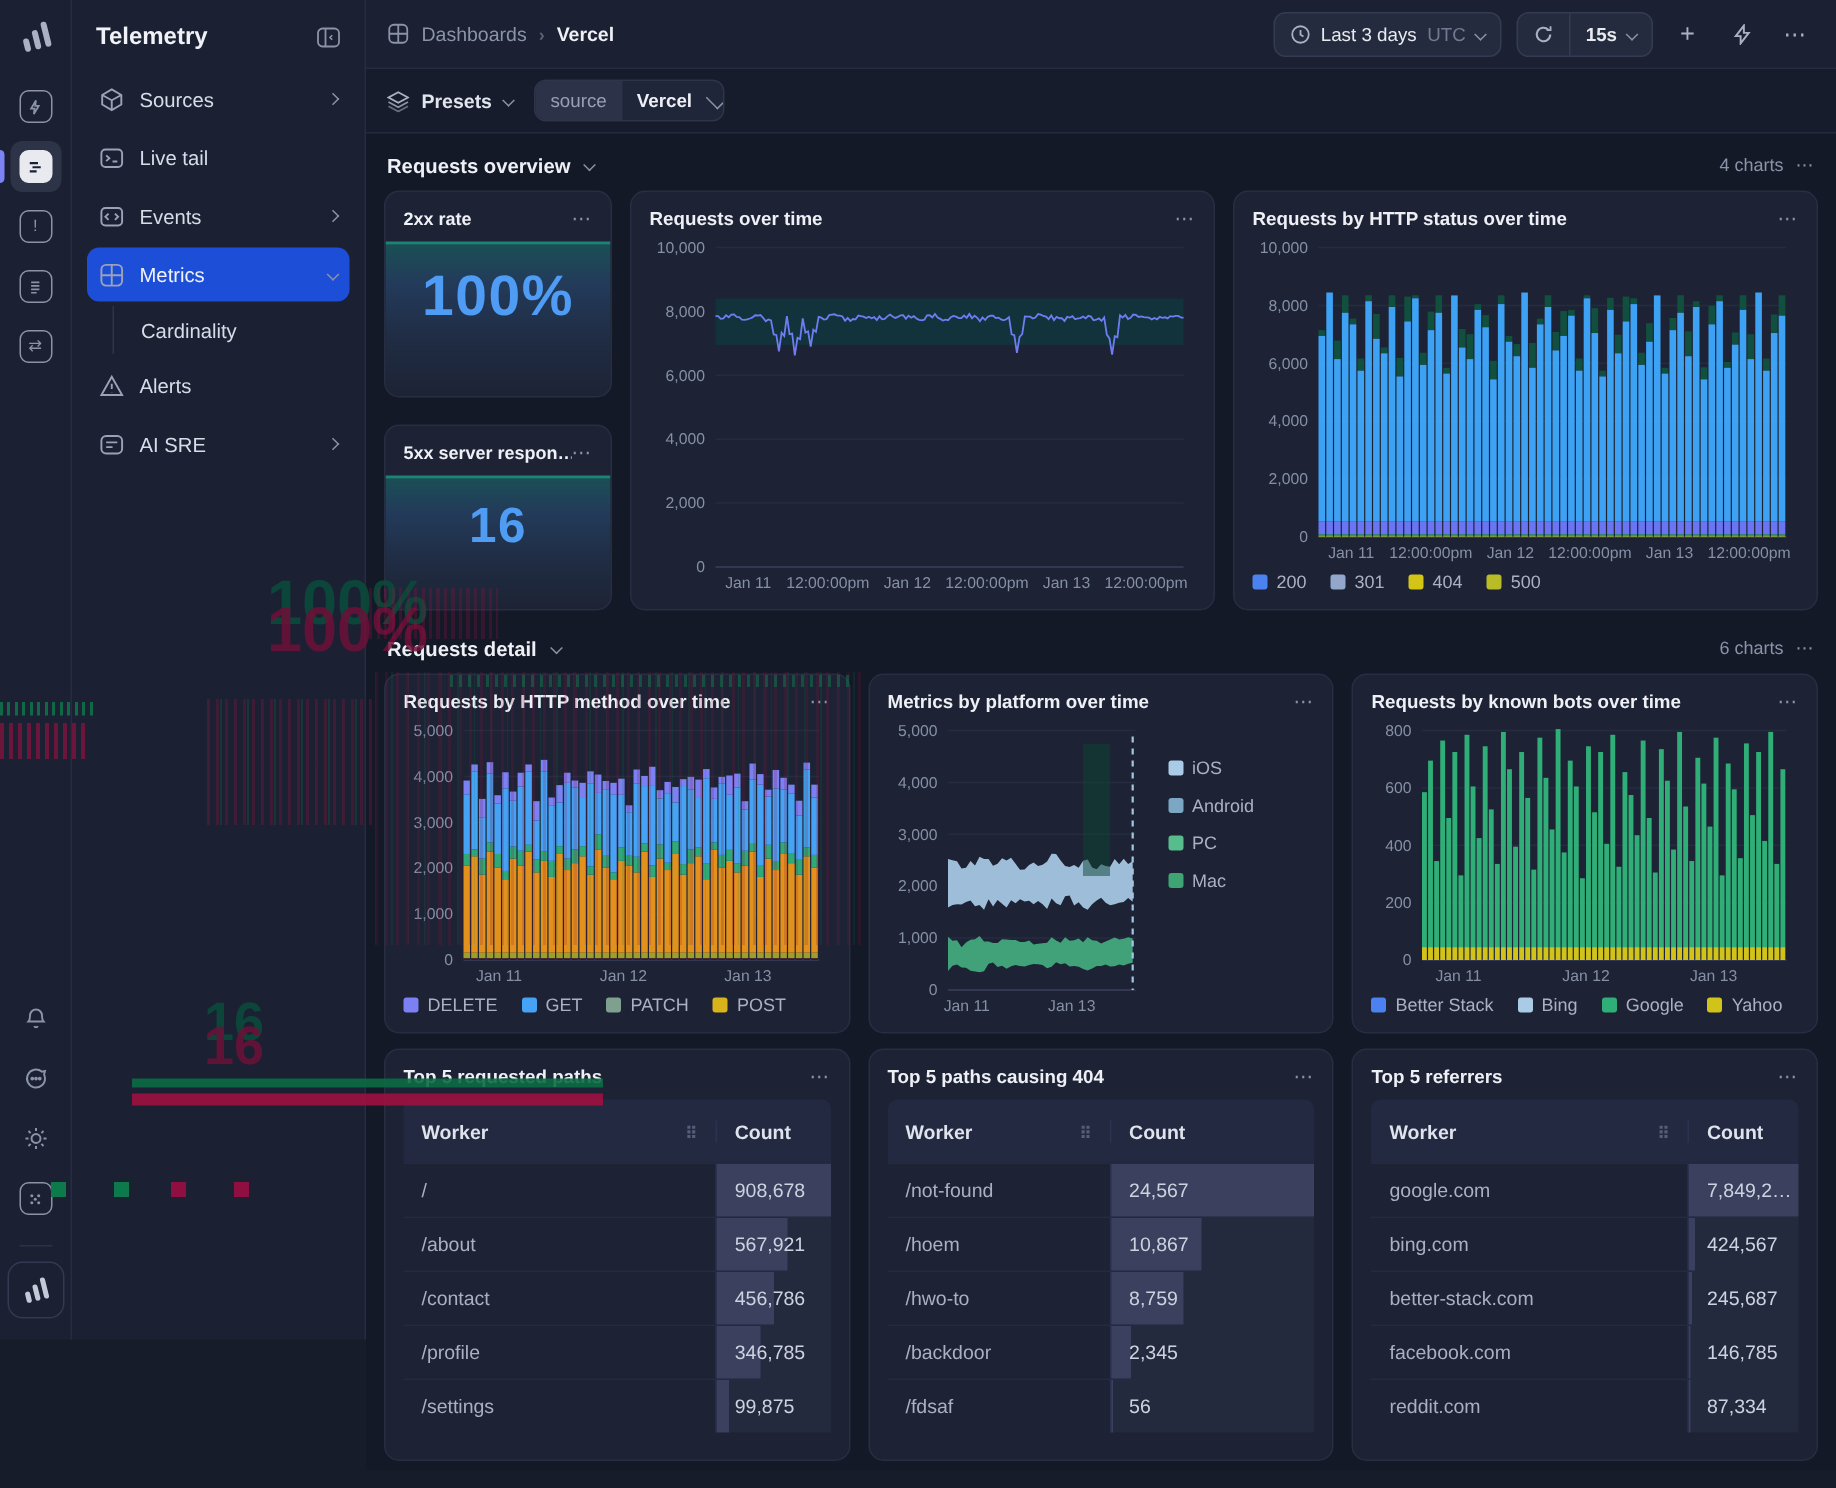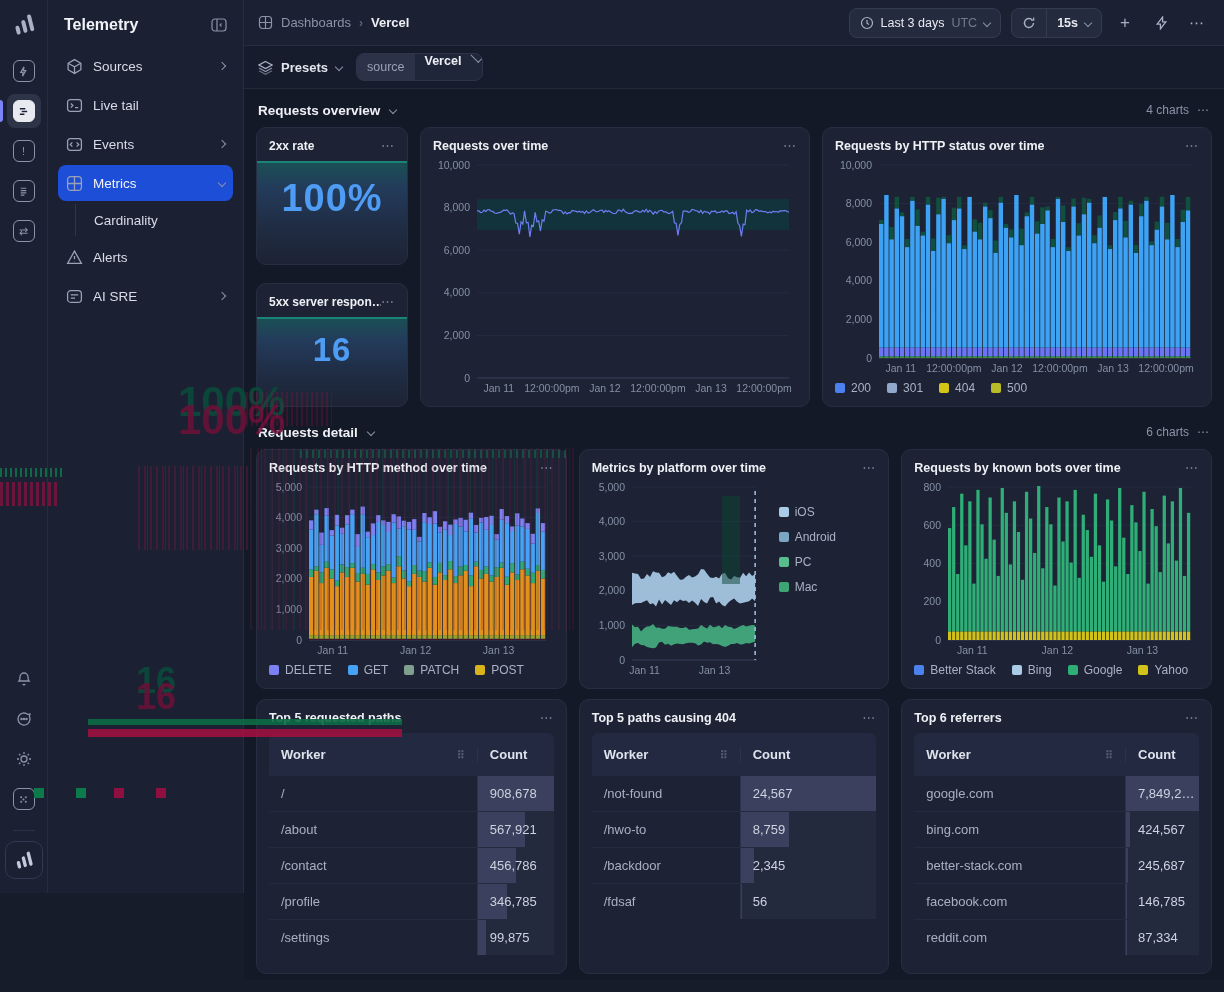--- a/index.html
+++ b/index.html
@@ -43,21 +43,21 @@
   .tb-group { display:flex; align-items:center; height:30px; background:#242b3e; border:1px solid #343b52; border-radius:8px; font-size:12.5px; }
   .tb-group .seg { display:flex; align-items:center; gap:7px; padding:0 10px; height:100%; }
   .tb-group .vdiv { width:1px; height:100%; background:#343b52; }
   .muted { color:#717a92; }
   .icon-btn { width:26px; height:26px; display:flex; align-items:center; justify-content:center; color:#aab1c4; font-size:15px; }
   .plus::before { content:"+"; font-size:17px; }
   .dots::before { content:"⋯"; letter-spacing:1px; }
 
   .presets-row { height:43px; background:#171c2c; border-bottom:1px solid #232a3c; display:flex; align-items:center; gap:14px; padding:0 14px; }
   .presets-btn { display:flex; align-items:center; gap:8px; font-size:13px; font-weight:bold; color:#e2e5ee; }
-  .chip { display:flex; align-items:flex-start; border:1px solid #2e3549; border-radius:8px; overflow:hidden; font-size:12.5px; height:28px; background:#202639; }
+  .chip { display:flex; align-items:center; border:1px solid #2e3549; border-radius:8px; overflow:hidden; font-size:12.5px; height:28px; background:#202639; }
   .chip .k { background:#2c3349; color:#99a1b6; padding:0 10px; height:100%; display:flex; align-items:center; }
   .chip .v { color:#eef0f5; font-weight:bold; padding:0 10px; }
   .chip .c { padding:0 10px 0 0; }
 
   .content { padding:8px 12px 0; }
   .sec-head { display:flex; align-items:center; height:26px; margin:0 2px 4px;justify-content:flex-end; }
   .sec-title { font-size:13.5px; font-weight:bold; color:#eef0f5; margin-right:10px; }
   .sec-meta { margin-left:auto; display:flex; align-items:center; gap:8px; color:#8b93a8; font-size:12px; }
   .row { display:flex; gap:12px; }
   .row1 { height:280px; margin-bottom:12px; }
@@ -1324,20 +1324,27 @@
                 </span>
               </div>
               <div class="trow">
                 <span class="tc-label">/not-found</span>
                 <span class="tc-count" style="width: 48%;">
                   <span class="tc-bar" style="width: 100%;"></span>
                   <span class="tc-num">24,567</span>
                 </span>
               </div>
               <div class="trow">
+                <span class="tc-label">/hoem</span>
+                <span class="tc-count" style="width: 48%;">
+                  <span class="tc-bar" style="width: 44.2%;"></span>
+                  <span class="tc-num">10,867</span>
+                </span>
+              </div>
+              <div class="trow">
                 <span class="tc-label">/hwo-to</span>
                 <span class="tc-count" style="width: 48%;">
                   <span class="tc-bar" style="width: 35.7%;"></span>
                   <span class="tc-num">8,759</span>
                 </span>
               </div>
               <div class="trow">
                 <span class="tc-label">/backdoor</span>
                 <span class="tc-count" style="width: 48%;">
                   <span class="tc-bar" style="width: 9.5%;"></span>
@@ -1348,21 +1355,21 @@
                 <span class="tc-label">/fdsaf</span>
                 <span class="tc-count" style="width: 48%;">
                   <span class="tc-bar" style="width: 0.2%;"></span>
                   <span class="tc-num">56</span>
                 </span>
               </div>
             </div>
         </div>
         <div class="card table-card">
           <div class="card-head">
-              <span class="card-title">Top 6 referrers</span>
+              <span class="card-title">Top 5 referrers</span>
               <span class="card-dots dots"></span>
             </div>
           <div class="tbl">
               <div class="thead">
                 <span class="tc-label">
                   <span>Worker</span>
                   <span class="drag"></span>
                 </span>
                 <span class="tc-count" style="width:26%">
                   <span>Count</span>

